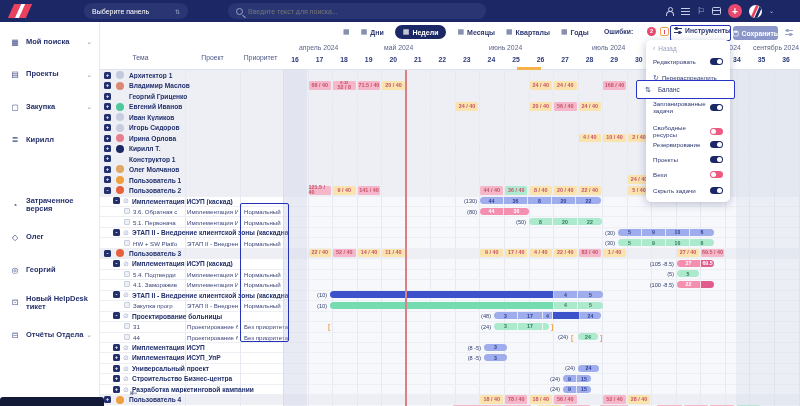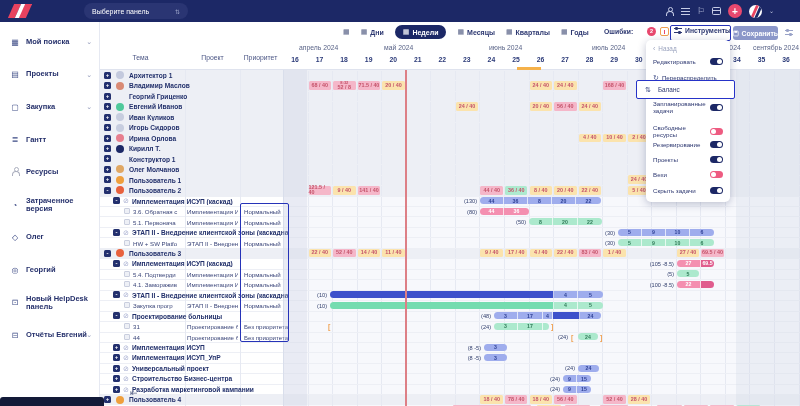--- a/index.html
+++ b/index.html
@@ -114,20 +114,24 @@
   <div id="topbar">
     <div id="logo" class="abs">
       <i class="lstripe" style="left:3px"></i>
         <i class="lstripe w" style="left:10px"></i>
         <i class="lstripe" style="left:14px"></i>
     </div>
     <div class="tb-pill" id="panel-pill">
       <span style="color:#fff">Выберите панель</span>
       <span style="font-size:6px;color:#9aa3c8">⇅</span>
     </div>
+    <div class="tb-pill" id="search-pill">
+      <span class="sicon"></span>
+      <input id="search-input" placeholder="Введите текст для поиска..." style="">
+    </div>
     <div class="tb-icons">
       <span class="person-ic"></span>
       <span class="list-ic">
           <i style="top:1px"></i>
           <i style="top:4px"></i>
           <i style="top:7px"></i>
         </span>
       <span class="tbi">⚐</span>
       <span class="cal-ic"></span>
       <span class="plus-circle">+</span>
@@ -151,45 +155,41 @@
         <span class="sb-label">Проекты</span>
         <span class="sb-chev">⌄</span>
       </div>
       <div class="sb-item" style="top: 75.2px;">
         <span class="sb-ico">▢</span>
         <span class="sb-label">Закупка</span>
         <span class="sb-chev">⌄</span>
       </div>
       <div class="sb-item" style="top: 107.8px;">
         <span class="sb-ico">≣</span>
-        <span class="sb-label">Гантт</span>
-      </div>
-      <div class="sb-item" style="top: 140.4px;">
-        <span class="sb-ico"><span class="person-ic" style="display: inline-block; filter: invert(20%);"></span></span>
-        <span class="sb-label">Ресурсы</span>
+        <span class="sb-label">Кирилл</span>
       </div>
       <div class="sb-item" style="top: 173px;">
         <span class="sb-ico">◔</span>
         <span class="sb-label">Затраченное версия</span>
       </div>
       <div class="sb-item" style="top: 205.6px;">
         <span class="sb-ico">◇</span>
         <span class="sb-label">Олег</span>
       </div>
       <div class="sb-item" style="top: 238.2px;">
         <span class="sb-ico">◎</span>
         <span class="sb-label">Георгий</span>
       </div>
       <div class="sb-item" style="top: 270.8px;">
         <span class="sb-ico">⊡</span>
-        <span class="sb-label">Новый HelpDesk панель</span>
+        <span class="sb-label">Новый HelpDesk тикет</span>
       </div>
       <div class="sb-item" style="top: 303.4px;">
         <span class="sb-ico">⊟</span>
-        <span class="sb-label">Отчёты Евгений</span>
+        <span class="sb-label">Отчёты Отдела</span>
         <span class="sb-chev">⌄</span>
       </div>
     </div>
 
   <div id="toolbar">
     <div id="views">
         <span class="view-btn">
           <span class="vic">▦</span>
         </span>
         <span class="view-btn">

